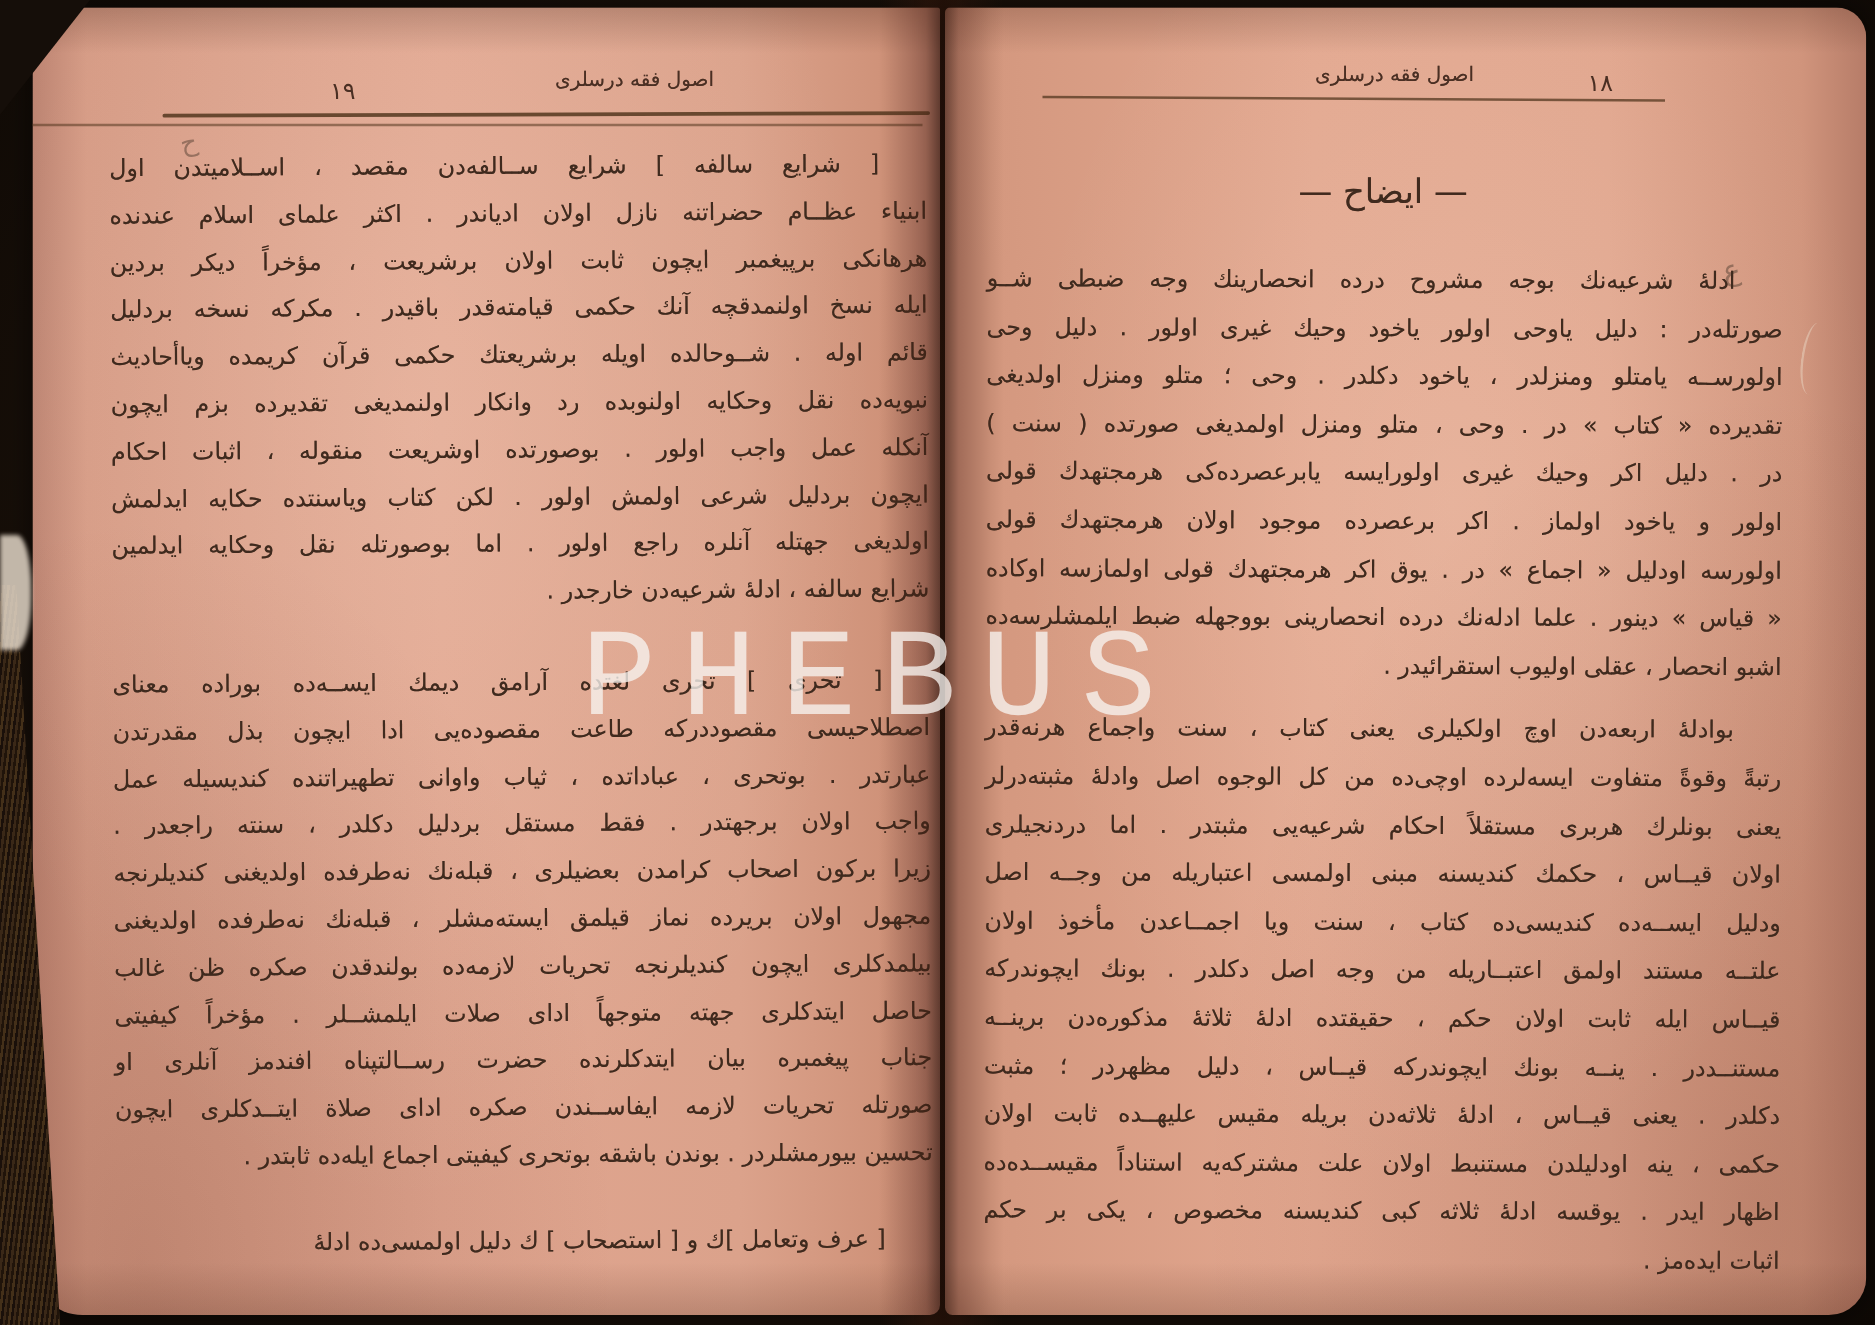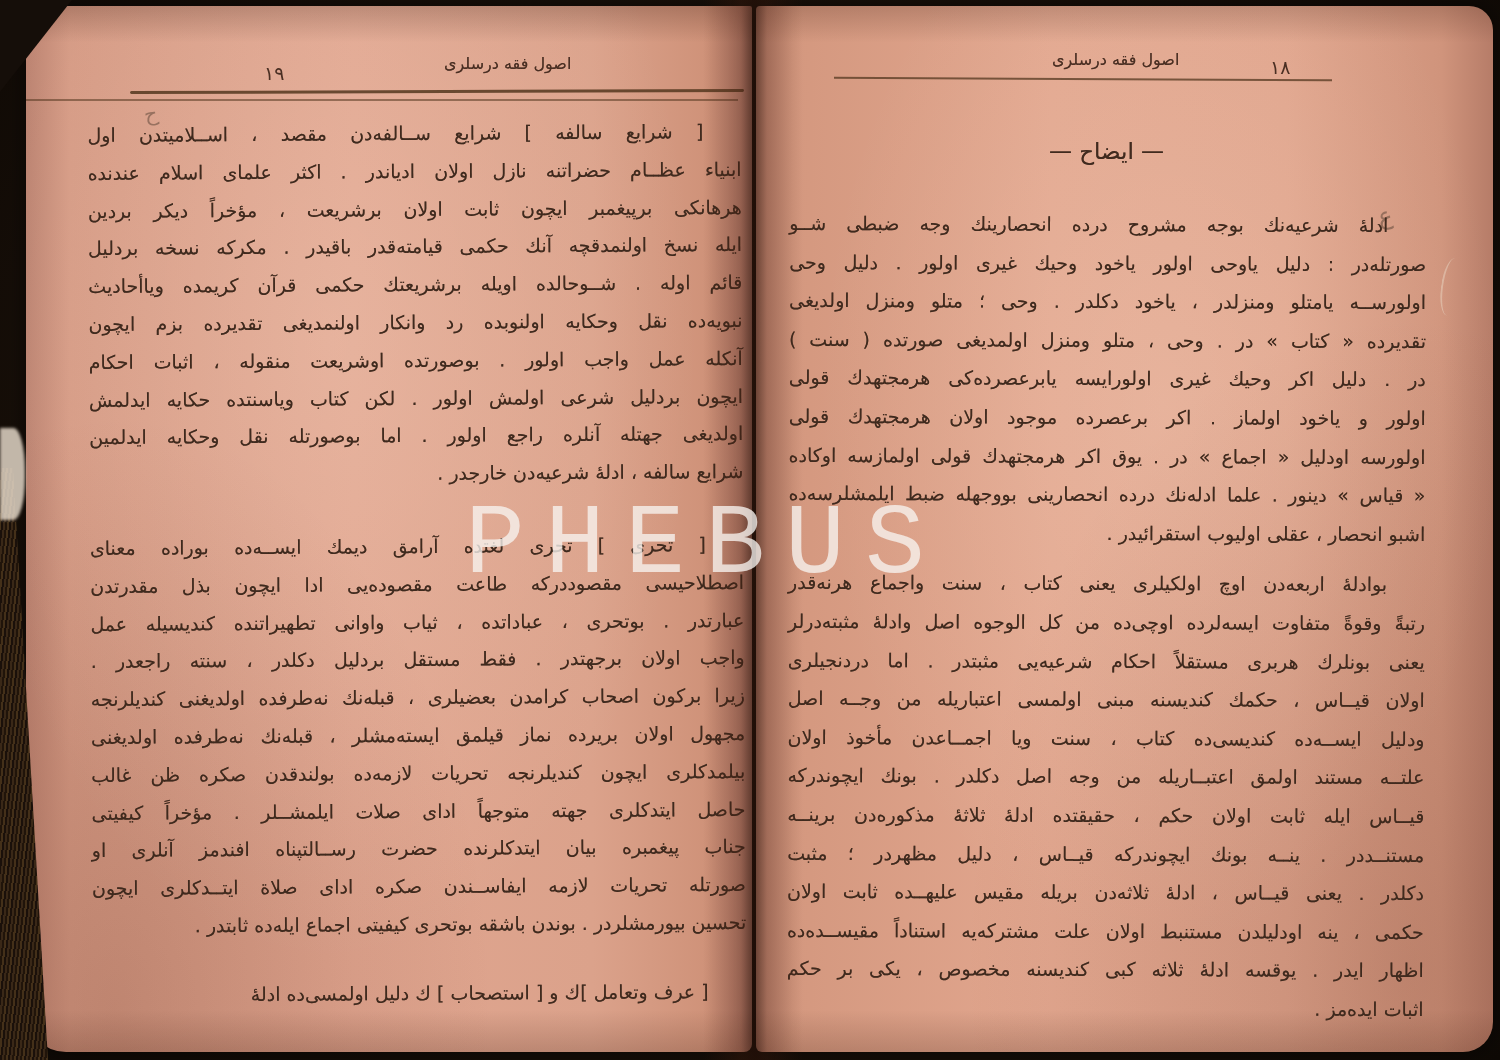--- a/index.html
+++ b/index.html
@@ -56,21 +56,21 @@
   .text-left{left:64px;right:8px;top:109px;line-height:37.8px;transform:rotate(-0.35deg);}
   .text-right{left:32px;right:68px;top:199px;line-height:38.6px;transform:rotate(0.2deg);}
   .line{text-align:justify;text-align-last:justify;white-space:nowrap;}
   .line.first{padding-right:38px;}
   .line.last{text-align-last:right;}
   .text-left .para + .para{margin-top:35px;}
   .text-left .para:nth-child(3){margin-top:31px;}
   .text-right .para + .para{margin-top:12px;}
 
   .section-heading{position:absolute;left:32px;right:68px;top:132px;direction:rtl;
-    text-align:center;font-size:23px;color:#402a1e;letter-spacing:1px;
+    text-align:center;font-size:27px;color:#402a1e;letter-spacing:1px;
     text-shadow:0 0 0.5px rgba(64,42,30,0.6);}
 
   
   .watermark{position:absolute;left:700px;top:496px;transform:translateX(-50%);z-index:6;
     font-family:Liberation Mono, monospace;font-size:100px;line-height:1;
     letter-spacing:20px;text-indent:10px;color:rgba(247,244,240,0.78);pointer-events:none;}
 
   
   .pencil{position:absolute;direction:rtl;color:rgba(96,72,58,0.55);pointer-events:none;}
   .mark-left{left:118px;top:96px;font-size:21px;transform:rotate(-12deg);}

